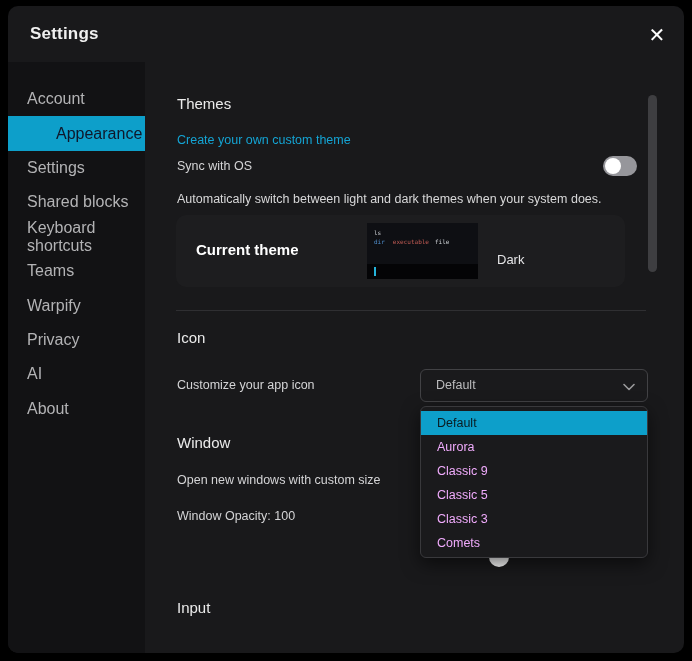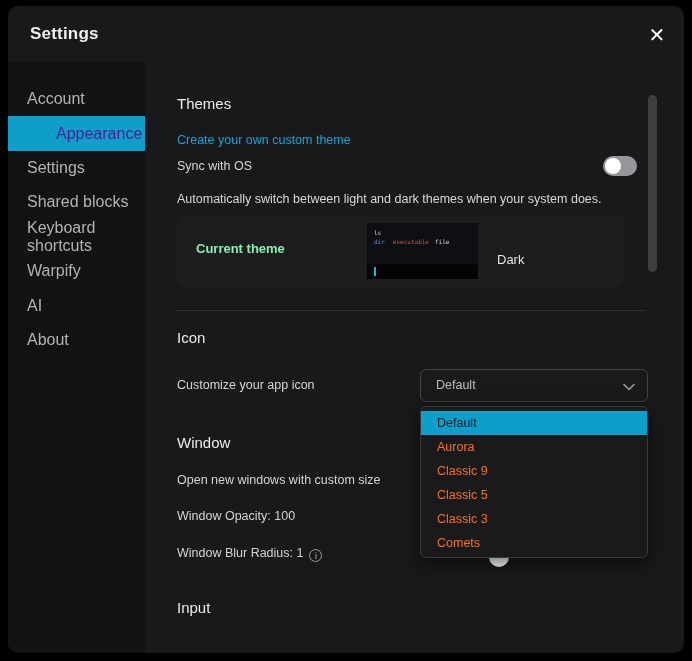--- a/index.html
+++ b/index.html
@@ -12,36 +12,36 @@
   .header { position:absolute; left:0; top:0; width:100%; height:56px; }
   .title { position:absolute; left:22px; top:18px; font-size:17px; font-weight:600; color:#f0f0f0; letter-spacing:.2px; }
   .close-btn { position:absolute; right:12px; top:14px; width:30px; height:30px; background:none; border:none;
                color:#fdfdfd; font-size:20px; line-height:30px; text-align:center; cursor:pointer; }
 
   
   .sidebar { position:absolute; left:0; top:56px; width:137px; height:591px; background:#121214;
              border-bottom-left-radius:10px; padding-top:20px; }
   .side-item { height:34.4px; display:flex; align-items:center; padding-left:19px;
                font-size:16px; color:#b3b3b5; cursor:pointer; }
-  .side-item.selected { background:#0d9fca; color:#4c1d95;padding-left:48px; }
+  .side-item.selected { background:#0d9fca; color:#0f172a;padding-left:48px; }
 
   
   .content { position:absolute; left:137px; top:56px; width:539px; height:591px; }
   .h-section { position:absolute; left:32px; font-size:15px; font-weight:normal; color:#ebebeb; }
   .body-text { position:absolute; left:32px; font-size:12.5px; color:#d4d4d6; }
   .link { color:#14a4d4; cursor:pointer; }
 
   
   .toggle { position:absolute; left:458px; top:94px; width:34px; height:20px; background:#96969b;
             border-radius:10px; cursor:pointer; }
   .toggle .knob { position:absolute; left:2px; top:2px; width:16px; height:16px; background:#fff; border-radius:50%; }
 
   
   .theme-card { position:absolute; left:31px; top:153px; width:449px; height:72px; background:#1d1d1f; border-radius:10px; }
-  .card-label { position:absolute; left:20px; top:26px; font-size:13px; font-weight:bold; color:#86efac; }
+  .card-label { position:absolute; left:20px; top:26px; font-size:15px; font-weight:bold; color:#ffffff; }
   .theme-value { position:absolute; left:321px; top:25px; font-size:13px; color:#e4e4e6;margin-top:12px; }
   .term-preview { position:absolute; left:191px; top:8px; width:111px; height:56px; overflow:hidden; }
   .term-top { position:absolute; left:0; top:0; width:111px; height:41px; background:#0e0f13;
               font-family:"DejaVu Sans Mono", monospace; font-size:6px; line-height:9px; padding:5px 0 0 7px; color:#ced2d6; }
   .tok-dir { color:#4e8cc9; }
   .tok-exec { color:#c25b54; padding:0 6px 0 8px; }
   .tok-file { color:#ced2d6; }
   .term-bottom { position:absolute; left:0; top:41px; width:111px; height:15px; background:#040406; }
   .term-cursor { position:absolute; left:7px; top:3px; width:2px; height:9px; background:#24b3da; }
 
@@ -51,21 +51,21 @@
   .select-box { position:absolute; left:275px; top:307px; width:228px; height:33px; background:#1a1a1c;
                 border:1px solid #424245; border-radius:6px; cursor:pointer; }
   .select-value { position:absolute; left:15px; top:8px; font-size:12.5px; color:#bcbcbe; }
   .select-chevron { position:absolute; right:12px; top:13px; }
 
   
   .dropdown { position:absolute; left:275px; top:344px; width:228px; height:152px; background:#1a1a1c;
               border:1px solid #39393c; border-radius:6px; padding:4px 0; z-index:10;
               box-shadow:0 6px 18px rgba(0,0,0,.55); }
   .dd-item { height:24px; display:flex; align-items:center; padding-left:16px; font-size:12.5px;
-             color:#f97316; cursor:pointer; }
+             color:#f0abfc; cursor:pointer; }
   .dd-item.selected { background:#0d9fca; color:#0a1c22; }
 
   
   .info-icon { display:inline-block; width:13px; height:13px; border:1px solid #9a9a9c; border-radius:50%;
                font-size:9px; line-height:12px; text-align:center; color:#b5b5b7; margin-left:6px;
                vertical-align:-2px; font-style:normal; }
   .obscured-knob { position:absolute; left:344px; top:485px; width:20px; height:20px; background:#fff;
                    border-radius:50%; z-index:5; }
   .scrollbar { position:absolute; left:503px; top:33px; width:9px; height:177px; background:#3e3e41;
                border-radius:4.5px; z-index:20; cursor:pointer; }
@@ -79,21 +79,23 @@
     <div class="title">Settings</div>
     <button class="close-btn">✕</button>
   </div>
 
   <div class="sidebar">
     <div class="side-item">Account</div>
     <div class="side-item selected">Appearance</div>
     <div class="side-item">Settings</div>
     <div class="side-item">Shared blocks</div>
     <div class="side-item">Keyboard shortcuts</div>
+    <div class="side-item">Teams</div>
     <div class="side-item">Warpify</div>
+    <div class="side-item">Privacy</div>
     <div class="side-item">AI</div>
     <div class="side-item">About</div>
   </div>
 
   <div class="content">
 
     <div class="h-section" style="top:33px">Themes</div>
 
     <div class="body-text link" style="top:71px">Create your own custom theme</div>
 
@@ -141,20 +143,19 @@
       <div class="dd-item">Classic 3</div>
       <div class="dd-item">Comets</div>
     </div>
 
     <div class="h-section" style="top:372px">Window</div>
 
     <div class="body-text" style="top:411px">Open new windows with custom size</div>
 
     <div class="body-text" style="top:447px">Window Opacity: 100</div>
 
-    <div class="body-text" style="top:484px"><span>Window Blur Radius: 1</span><span class="info-icon">i</span></div>
 
     <div class="h-section" style="top:537px">Input</div>
 
     <div class="scrollbar"></div>
 
   </div>
 </div>
 
 </body></html>

